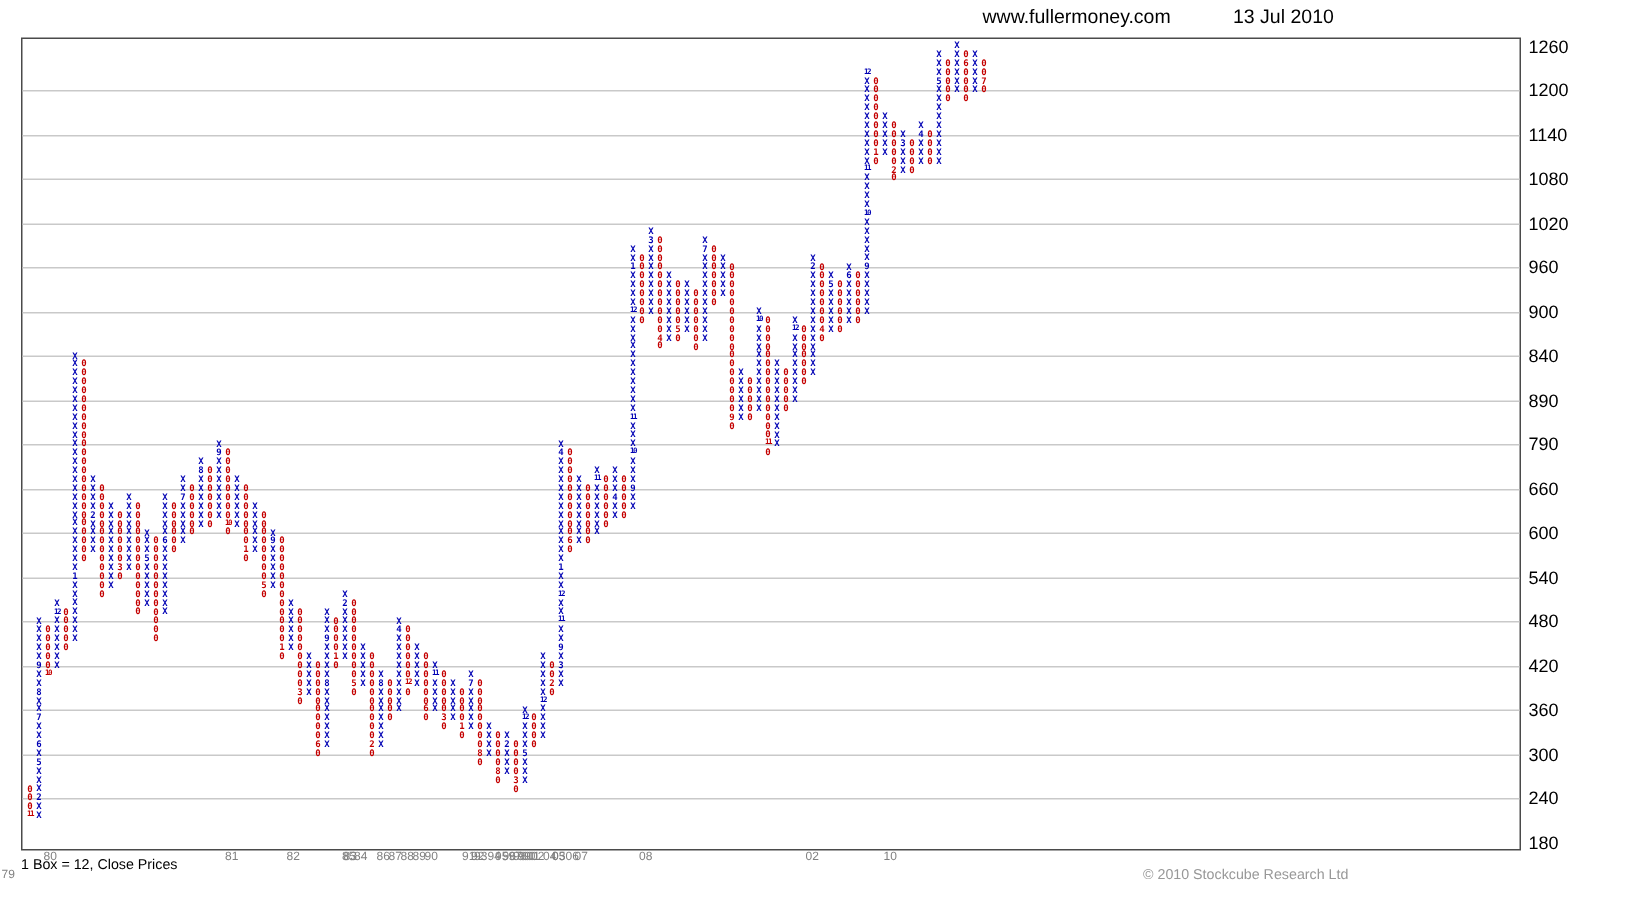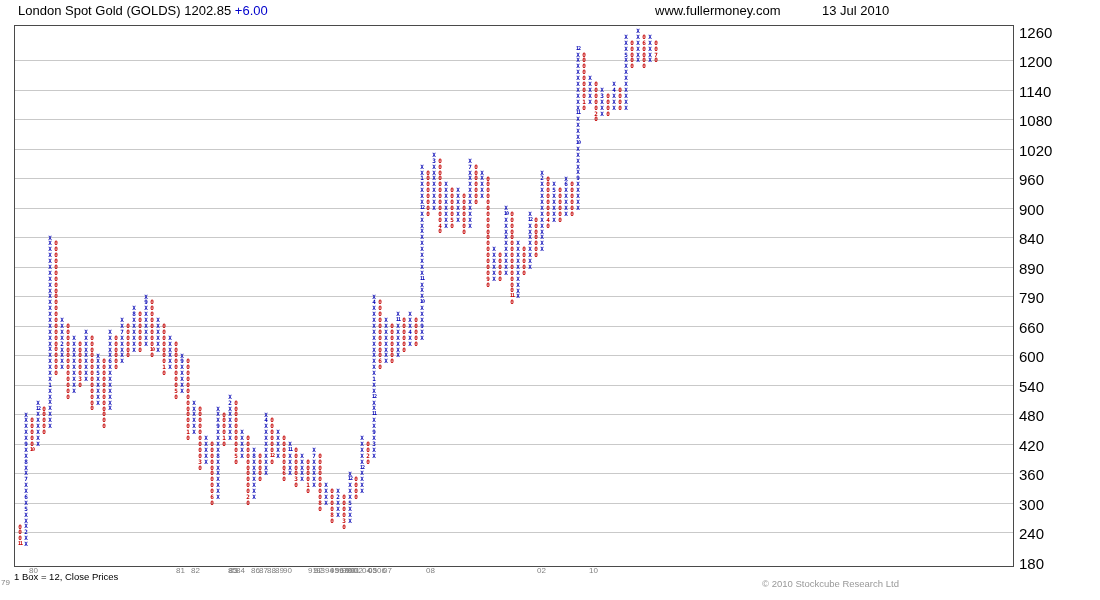--- a/index.html
+++ b/index.html
@@ -13,31 +13,30 @@
   #plot{position:absolute;left:14px;top:25px;width:998px;height:540px;
     border:1px solid #4a4a4a;background:#fff;}
   .grid{position:absolute;left:0;width:998px;height:1px;background:#c9c9c9;}
   .pfcol{position:absolute;width:6px;text-align:center;
     font-family:"DejaVu Sans Mono","Liberation Mono",monospace;font-size:6px;font-weight:bold;}
   .pfcol span{display:block;height:5.9px;line-height:5.9px;overflow:visible;}
   .gx{color:#0000b4;}
   .go{color:#c40000;}
   .g2{font-size:5px;letter-spacing:-1px;}
   #yaxis{position:absolute;left:1019px;top:25px;width:60px;}
-  .ylab{position:absolute;left:0;font-size:15px;color:#000;white-space:nowrap;}
+  .ylab{position:absolute;left:0;font-size:12px;color:#000;white-space:nowrap;}
   #xaxis{position:absolute;left:0;top:566px;width:1100px;height:12px;}
   .xlab{position:absolute;font-size:8px;color:#808080;white-space:nowrap;}
   #box-note{position:absolute;left:14px;top:571px;font-size:9.5px;color:#000;}
   #copyright{position:absolute;left:762px;top:578px;font-size:9.5px;color:#989898;}
 </style>
 </head>
 <body>
 
 <div id="stage">
-  <div class="hdr" id="title-main"><span>London Spot Gold (GOLDS) 1202.85</span>&nbsp;<span id="title-change">+6.00</span></div>
   <div class="hdr" id="hdr-site">www.fullermoney.com</div>
   <div class="hdr" id="hdr-date">13 Jul 2010</div>
 
   <div id="plot">
       <div class="grid" style="top: 34px;"></div>
       <div class="grid" style="top: 63.5px;"></div>
       <div class="grid" style="top: 93px;"></div>
       <div class="grid" style="top: 122.5px;"></div>
       <div class="grid" style="top: 152px;"></div>
       <div class="grid" style="top: 181.5px;"></div>
@@ -1254,21 +1253,21 @@
       <div class="ylab" style="top: 382px;">480</div>
       <div class="ylab" style="top: 411.5px;">420</div>
       <div class="ylab" style="top: 441px;">360</div>
       <div class="ylab" style="top: 470.5px;">300</div>
       <div class="ylab" style="top: 500px;">240</div>
       <div class="ylab" style="top: 529.5px;">180</div>
     </div>
   <div id="xaxis">
       <div class="xlab" style="left: 1px; margin-top: 12px;">79</div>
       <div class="xlab" style="left: 29px;">80</div>
-      <div class="xlab" style="left: 176px;">81</div>
+      <div class="xlab" style="left: 150px;">81</div>
       <div class="xlab" style="left: 191px;">82</div>
       <div class="xlab" style="left: 229px;">83</div>
       <div class="xlab" style="left: 236px;">84</div>
       <div class="xlab" style="left: 228px; text-align: right;">85</div>
       <div class="xlab" style="left: 251px;">86</div>
       <div class="xlab" style="left: 259px;">87</div>
       <div class="xlab" style="left: 267px;">88</div>
       <div class="xlab" style="left: 275px;">89</div>
       <div class="xlab" style="left: 283px;">90</div>
       <div class="xlab" style="left: 308px;">91</div>

